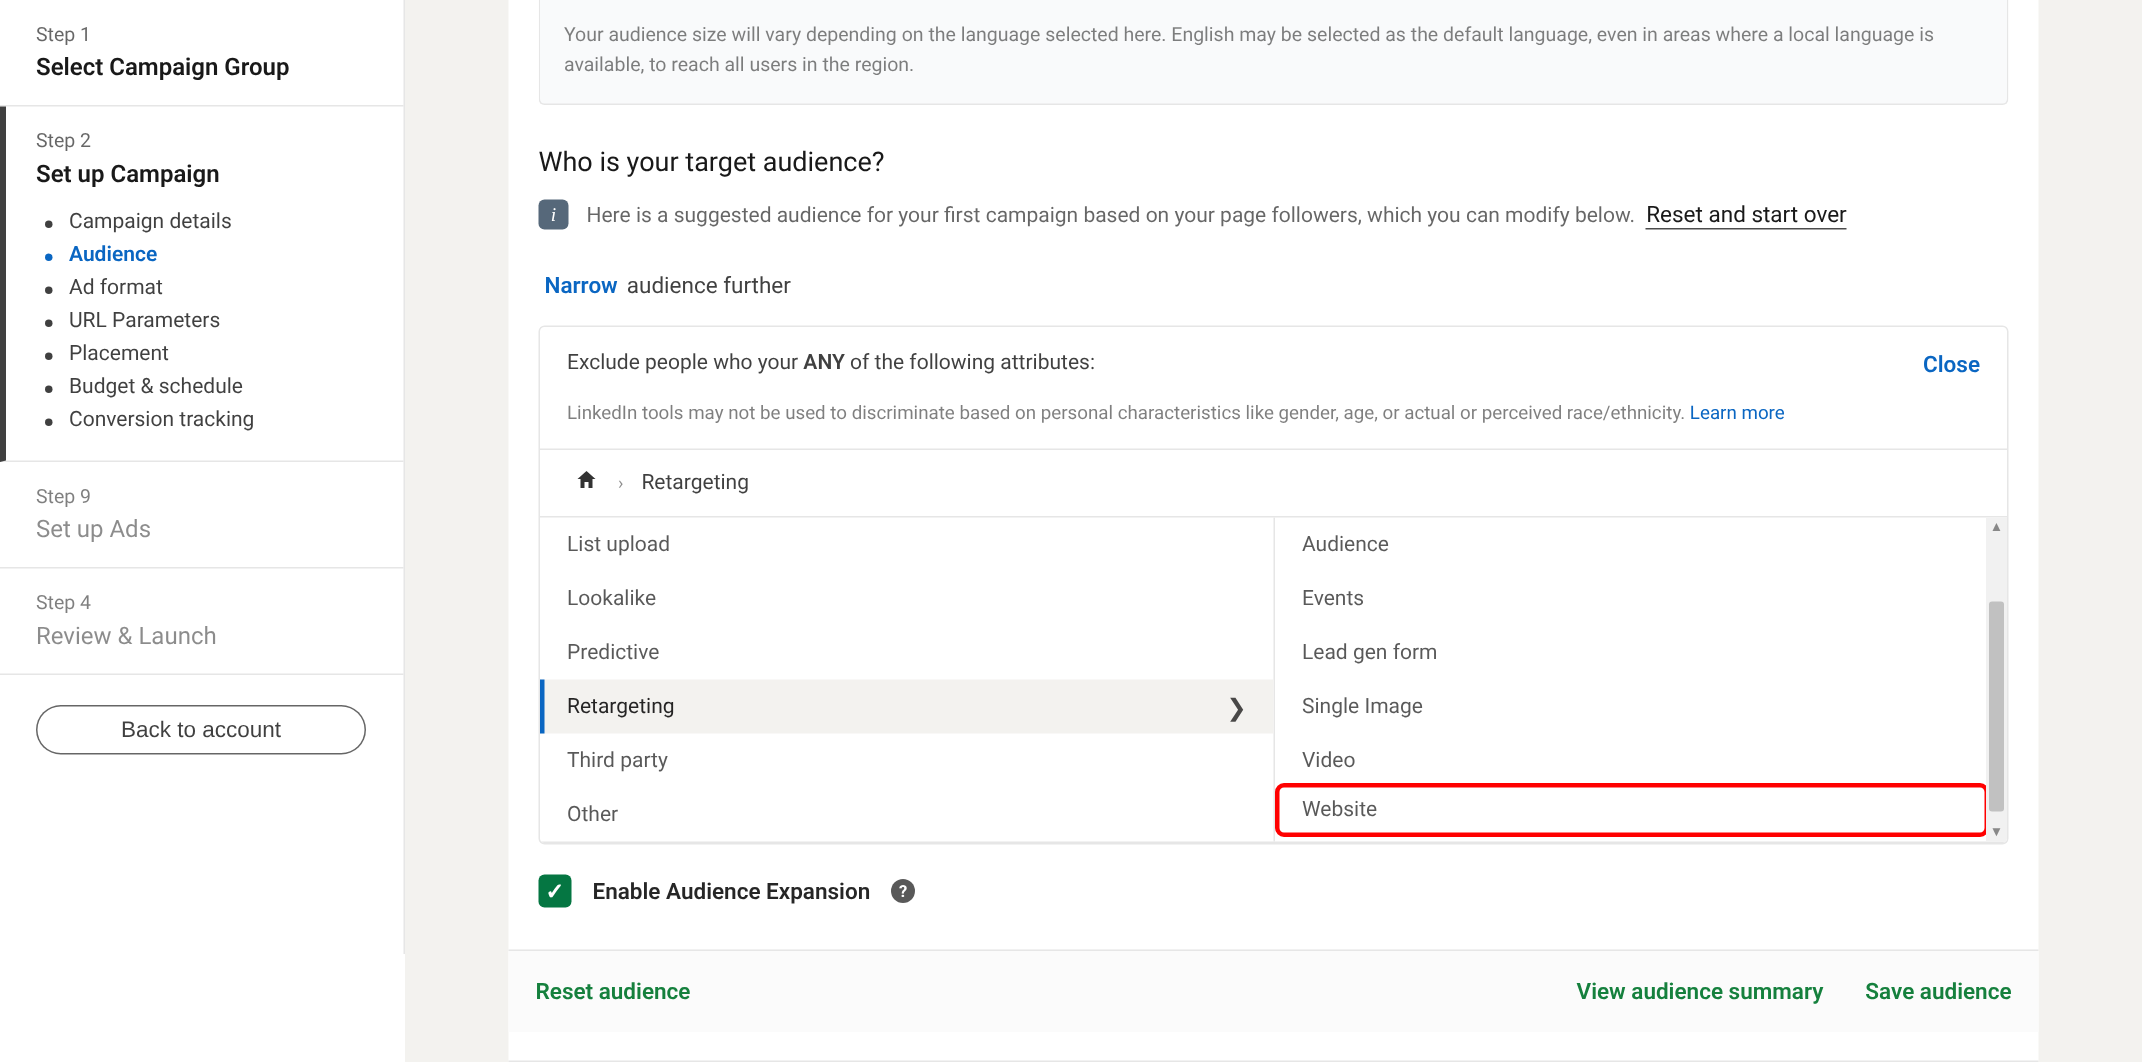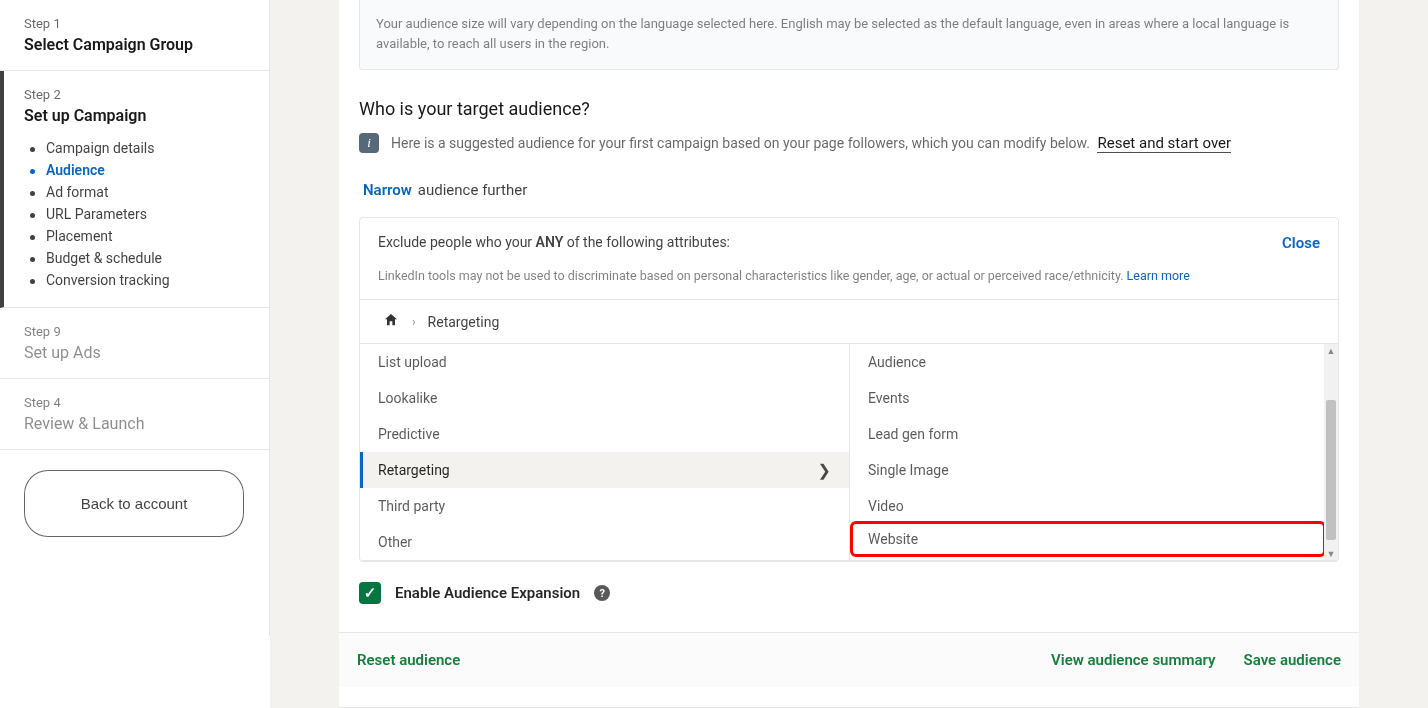--- a/index.html
+++ b/index.html
@@ -73,21 +73,21 @@
     font-weight: 600;
   }
   .substeps li.active::before {
     background: #0a66c2;
   }
 
   .back-btn {
     display: block;
     margin: 20px 24px;
     width: 220px;
-    padding: 24px 0;
+    padding: 7px 0;
     text-align: center;
     border: 1px solid rgba(0,0,0,0.6);
     border-radius: 24px;
     background: #fff;
     font-size: 15px;
     color: rgba(0,0,0,0.75);
     cursor: pointer;
   }
 
   .main {

